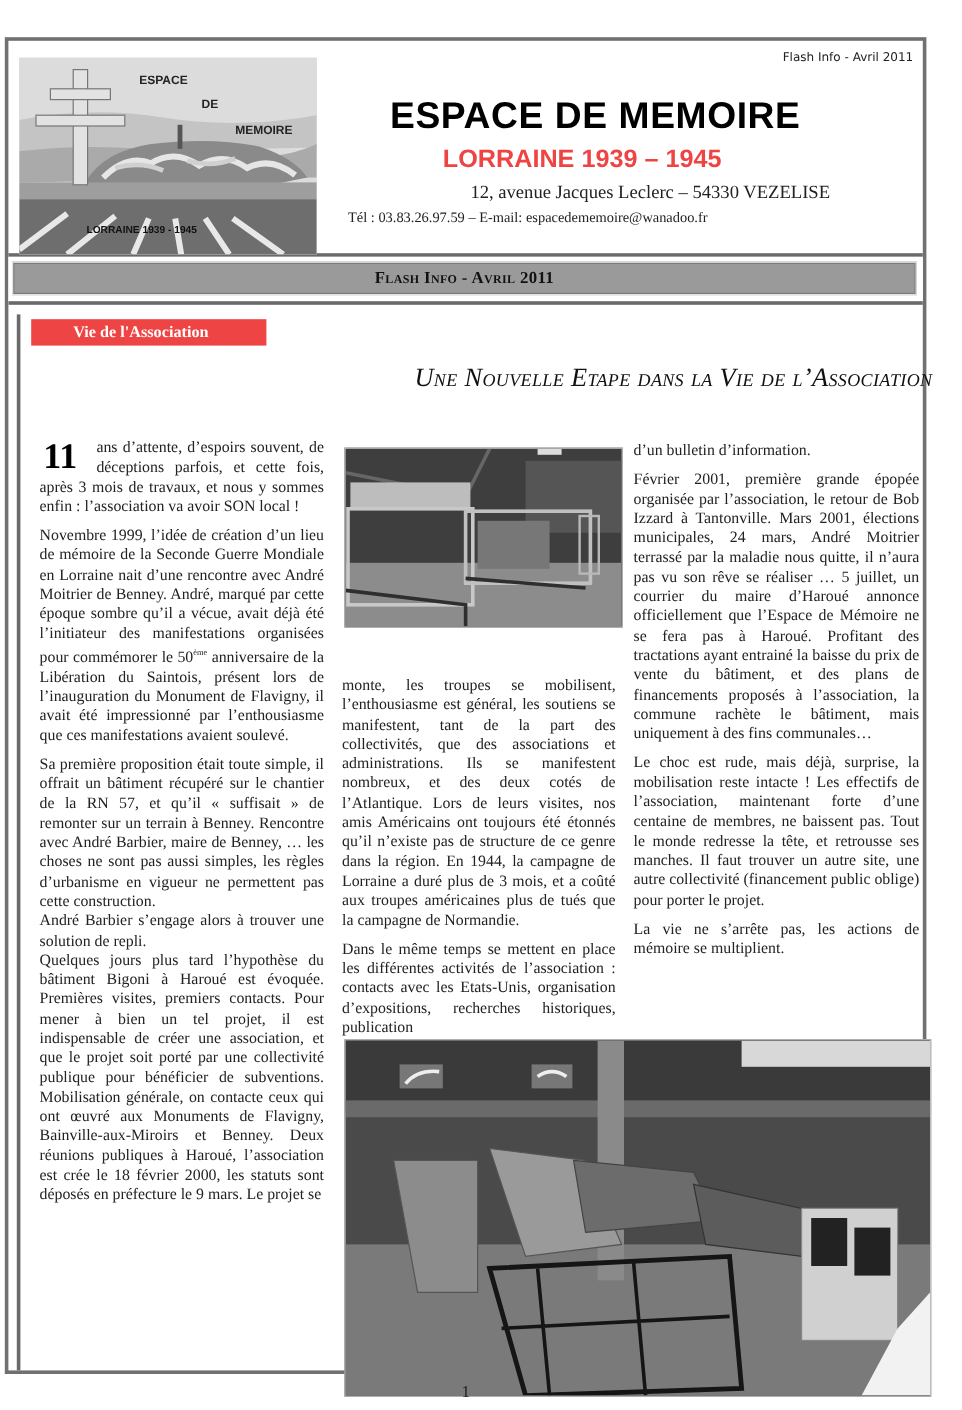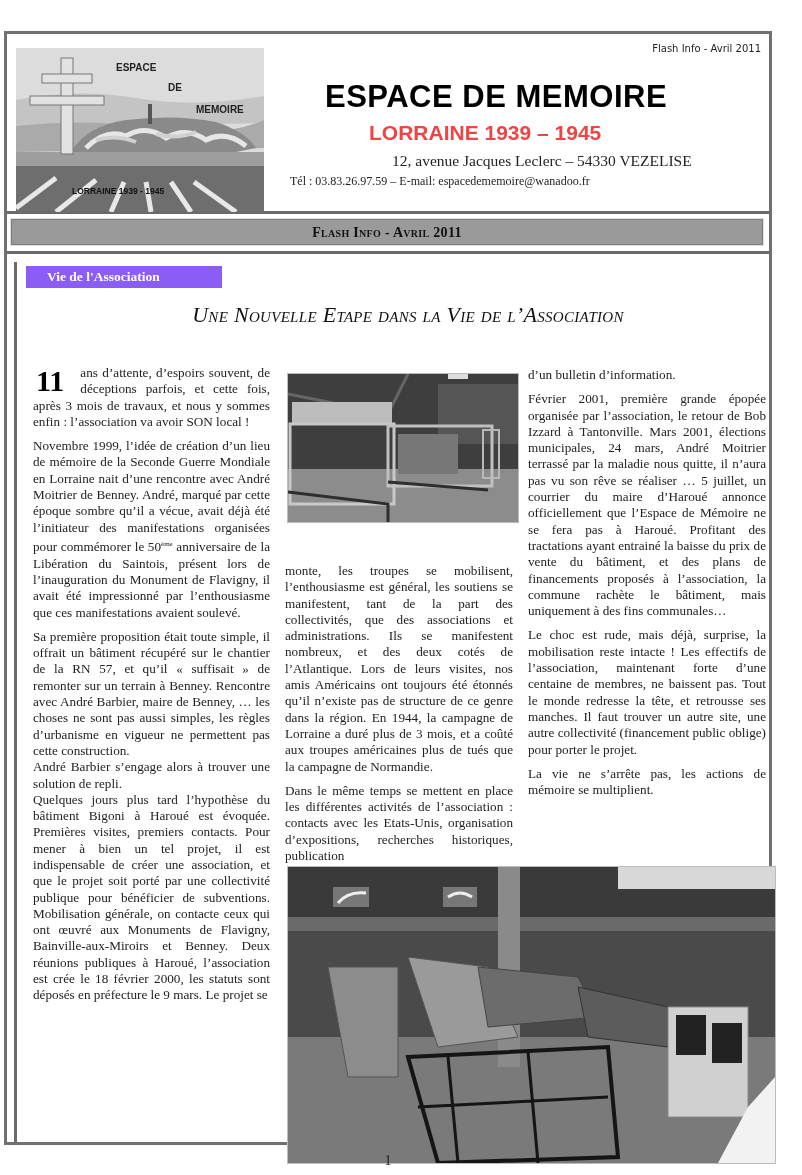--- a/index.html
+++ b/index.html
@@ -17,22 +17,22 @@
   .sub-title { position: absolute; left: 362px; top: 87px; font-family: "Liberation Sans", sans-serif; font-weight: bold; font-size: 21px; color: #ef4444; white-space: nowrap; }
   .address { position: absolute; left: 385px; top: 118px; font-size: 15.5px; color: #222; white-space: nowrap; }
   .contact { position: absolute; left: 283px; top: 140px; font-size: 12px; color: #222; white-space: nowrap; }
 
   
   .banner-wrap { position: absolute; left: 0; top: 180px; width: 762px; height: 40px; border-bottom: 3px solid #6a6a6a; box-sizing: border-box; background: #fff; }
   .banner { position: absolute; left: 3px; top: 4px; width: 754px; height: 28px; background: #9a9a9a; border: 1px solid #e0e0e0; box-shadow: inset 0 0 0 1px #7c7c7c; box-sizing: border-box; text-align: center; line-height: 27px; font-weight: bold; font-size: 14px; font-variant: small-caps; color: #111; letter-spacing: 0.3px; }
 
   
   .article { position: absolute; left: 7px; top: 228px; width: 755px; height: 880px; border-left: 3px solid #6a6a6a; }
-  .section-tab { position: absolute; left: 9px; top: 4px; width: 196px; height: 22px; background: #8b5cf6; color: #fff; font-weight: bold; font-size: 13.5px; line-height: 22px; padding-left: 21px; box-sizing: border-box; }
-  .headline { position: absolute; left: 0; top: 40px; width: 760px; text-align: center; font-style: italic; font-size: 22px; font-variant: small-caps; color: #111; letter-spacing: 0.3px; white-space: nowrap; margin-left: 11px; }
+  .section-tab { position: absolute; left: 9px; top: 4px; width: 196px; height: 22px; background: #ef4444; color: #fff; font-weight: bold; font-size: 13.5px; line-height: 22px; padding-left: 35px; box-sizing: border-box; }
+  .headline { position: absolute; left: 0; top: 40px; width: 760px; text-align: right; font-style: italic; font-size: 22px; font-variant: small-caps; color: #111; letter-spacing: 0.3px; white-space: nowrap; }
 
   .col { position: absolute; font-size: 13.2px; line-height: 16.3px; text-align: justify; color: #222; }
   .col p { margin: 0 0 8px 0; }
   .col1 { left: 16px; top: 103px; width: 237px; }
   .col2 { left: 268px; top: 301px; width: 228px; }
   .col3 { left: 511px; top: 105px; width: 238px; }
   .dropcap { float: left; font-size: 30px; font-weight: bold; line-height: 28px; margin: 2px 16px 0 3px; color: #000; }
   .tight { margin-bottom: 0 !important; }
 
   .photo { position: absolute; background: #5a5a5a; border: 1px solid #bcbcbc; overflow: hidden; }

